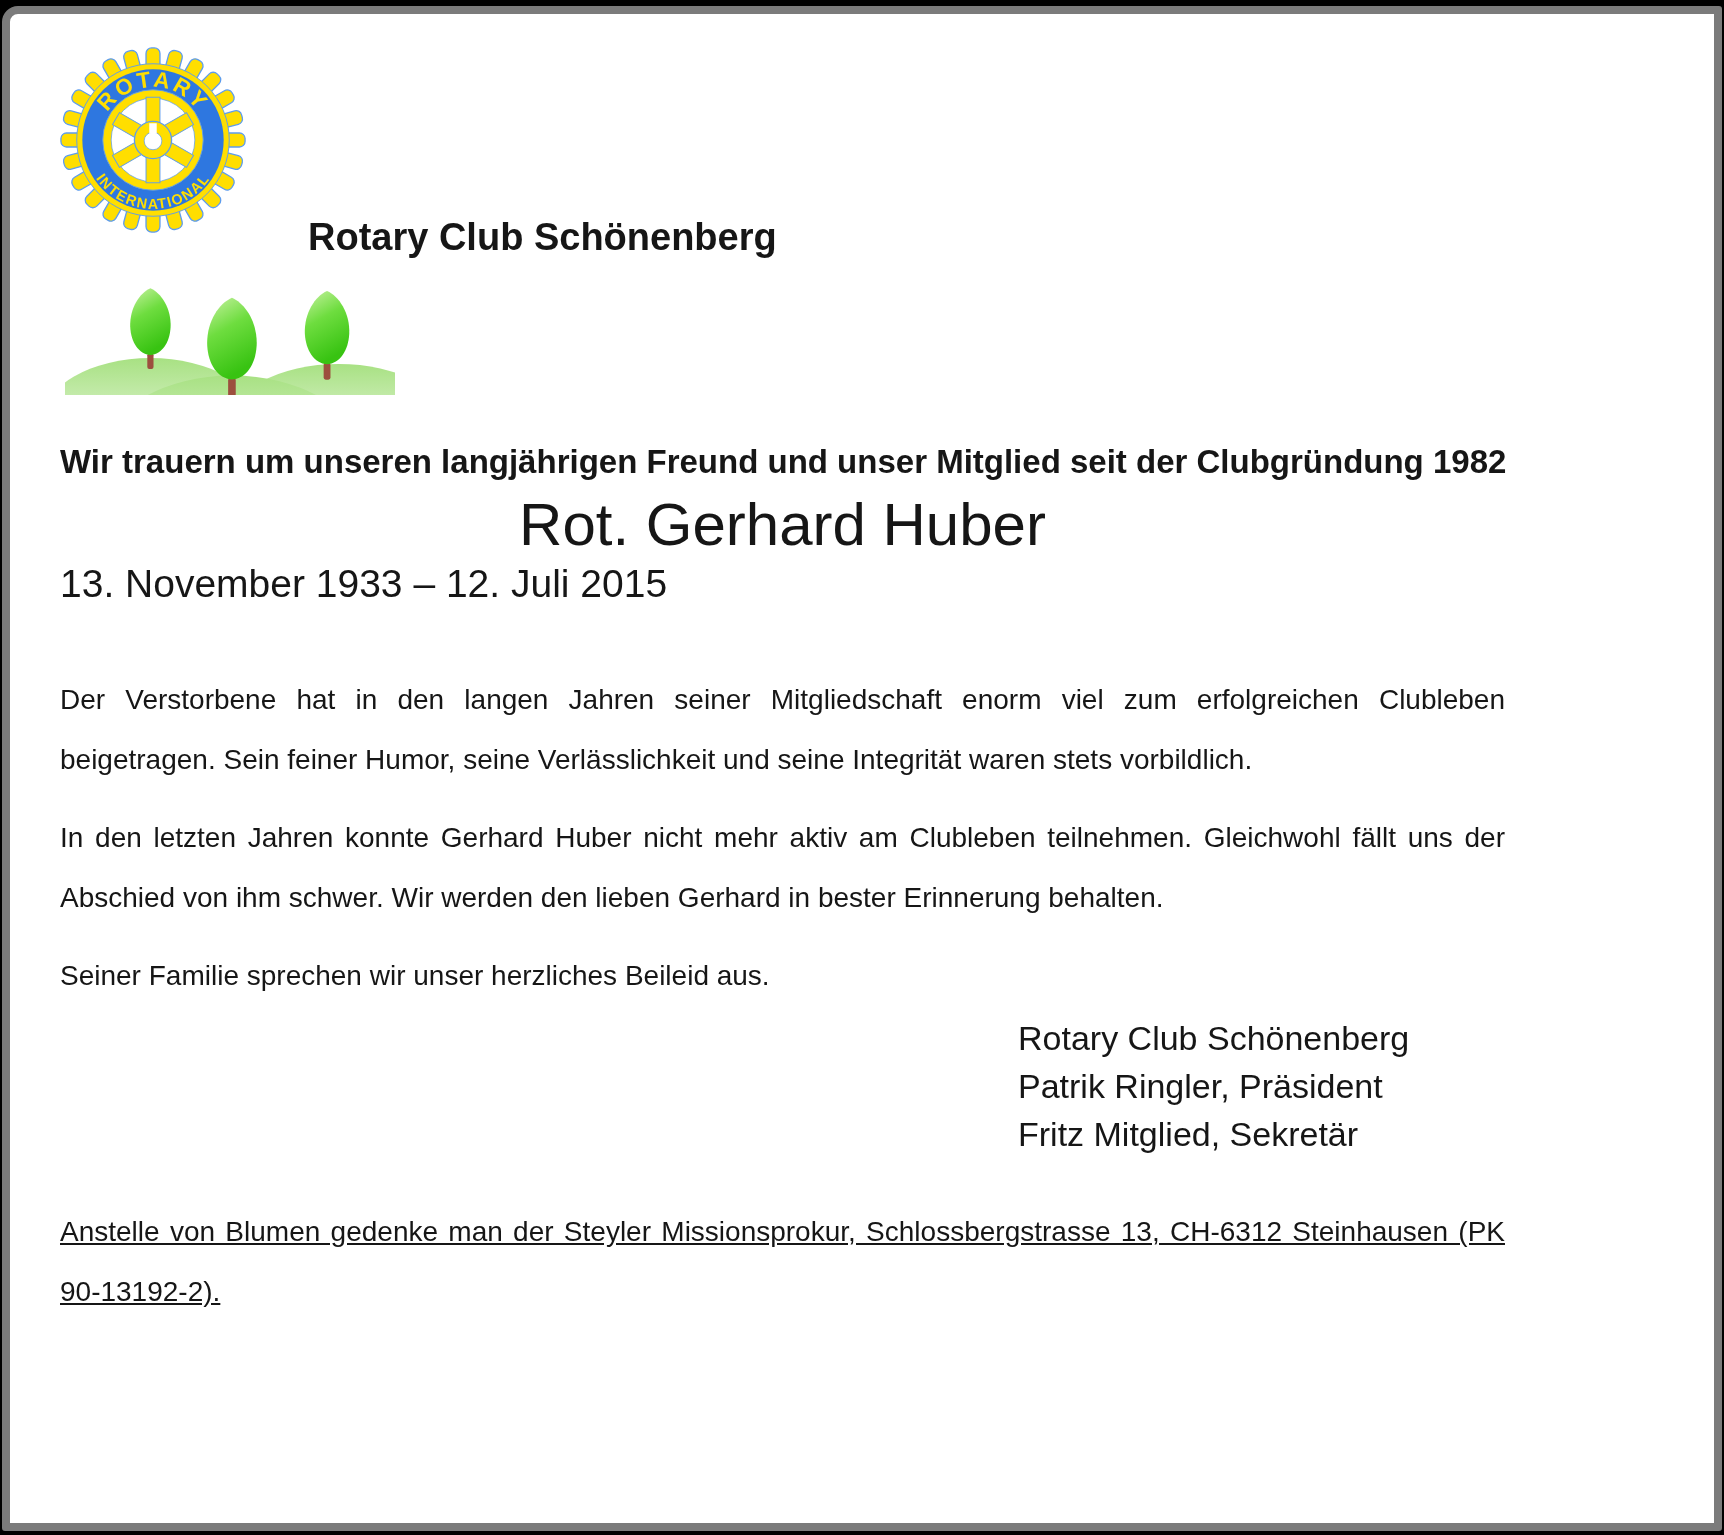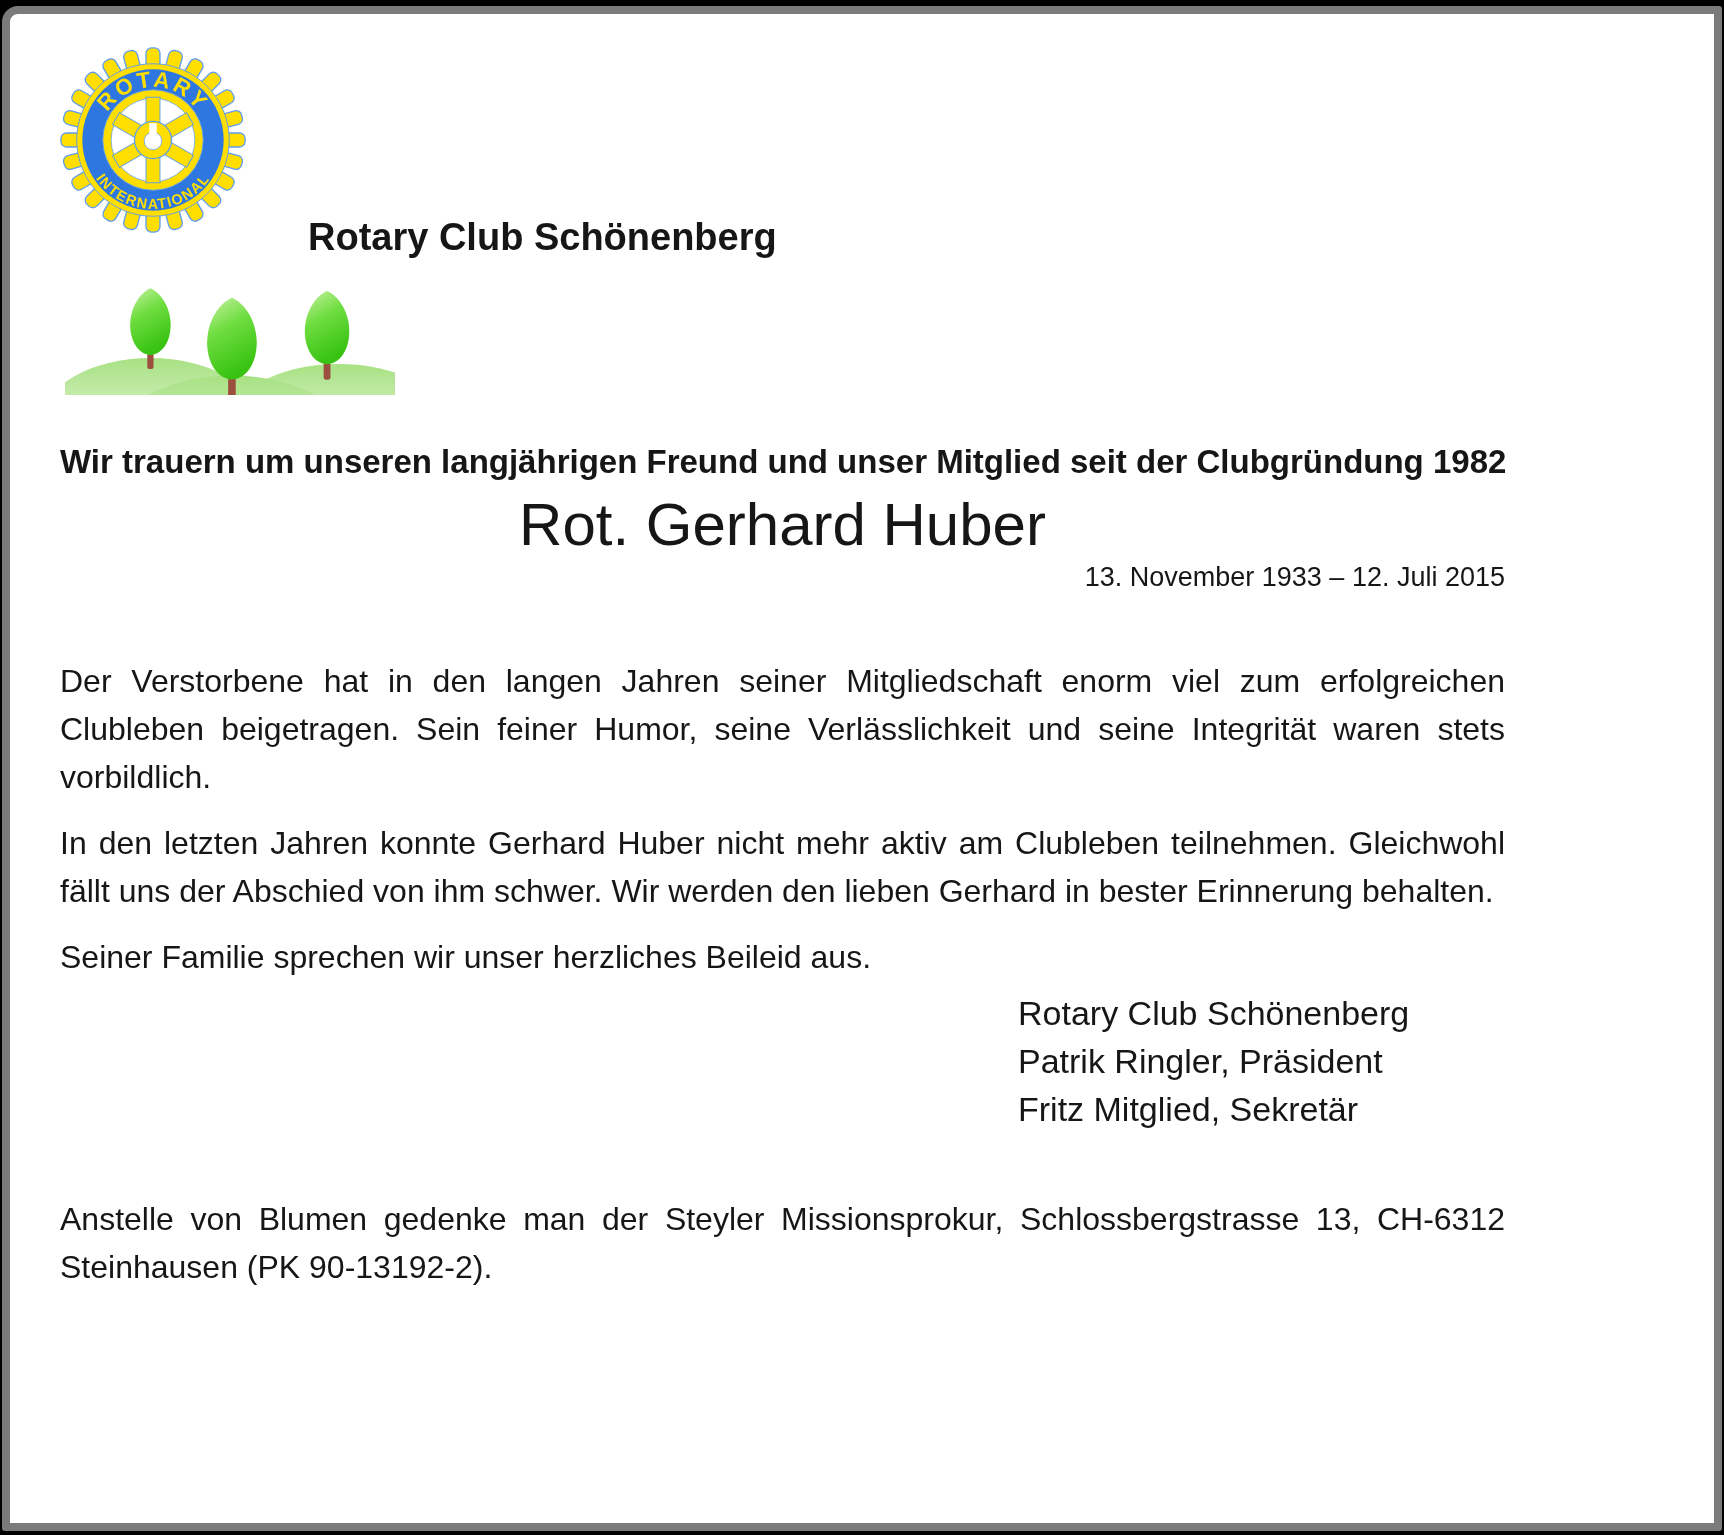--- a/index.html
+++ b/index.html
@@ -42,40 +42,40 @@
   }
   .deceased {
     margin-top: 10px;
     font-size: 60px;
     font-weight: 300;
     text-align: center;
     line-height: 1.12;
   }
   .dates {
     margin-top: 4px;
-    font-size: 27px;
+    font-size: 39px;
     font-weight: 300;
-    text-align: right;
+    text-align: left;
   }
   .body {
     margin-top: 18px;
-    font-size: 32px;
-    line-height: 48px;
+    font-size: 28px;
+    line-height: 60px;
     font-weight: 300;
   }
   .first-par { margin-top: 64px; }
   .just { text-align: justify; text-align-last: left; }
   .signature {
     margin-top: 8px;
     margin-left: 958px;
     font-size: 34px;
     line-height: 48px;
     font-weight: 300;
   }
-  .donation { margin-top: 62px; }
+  .donation { margin-top: 44px; text-decoration: underline; }
 </style>
 </head>
 <body>
 
 <div class="scan">
   <div class="content">
 
     <header class="logo-row">
       <svg class="logo" viewBox="0 0 200 200" aria-hidden="true">
         <g fill="#FFDE00" stroke="#5D9CEE" stroke-width="1.4">

